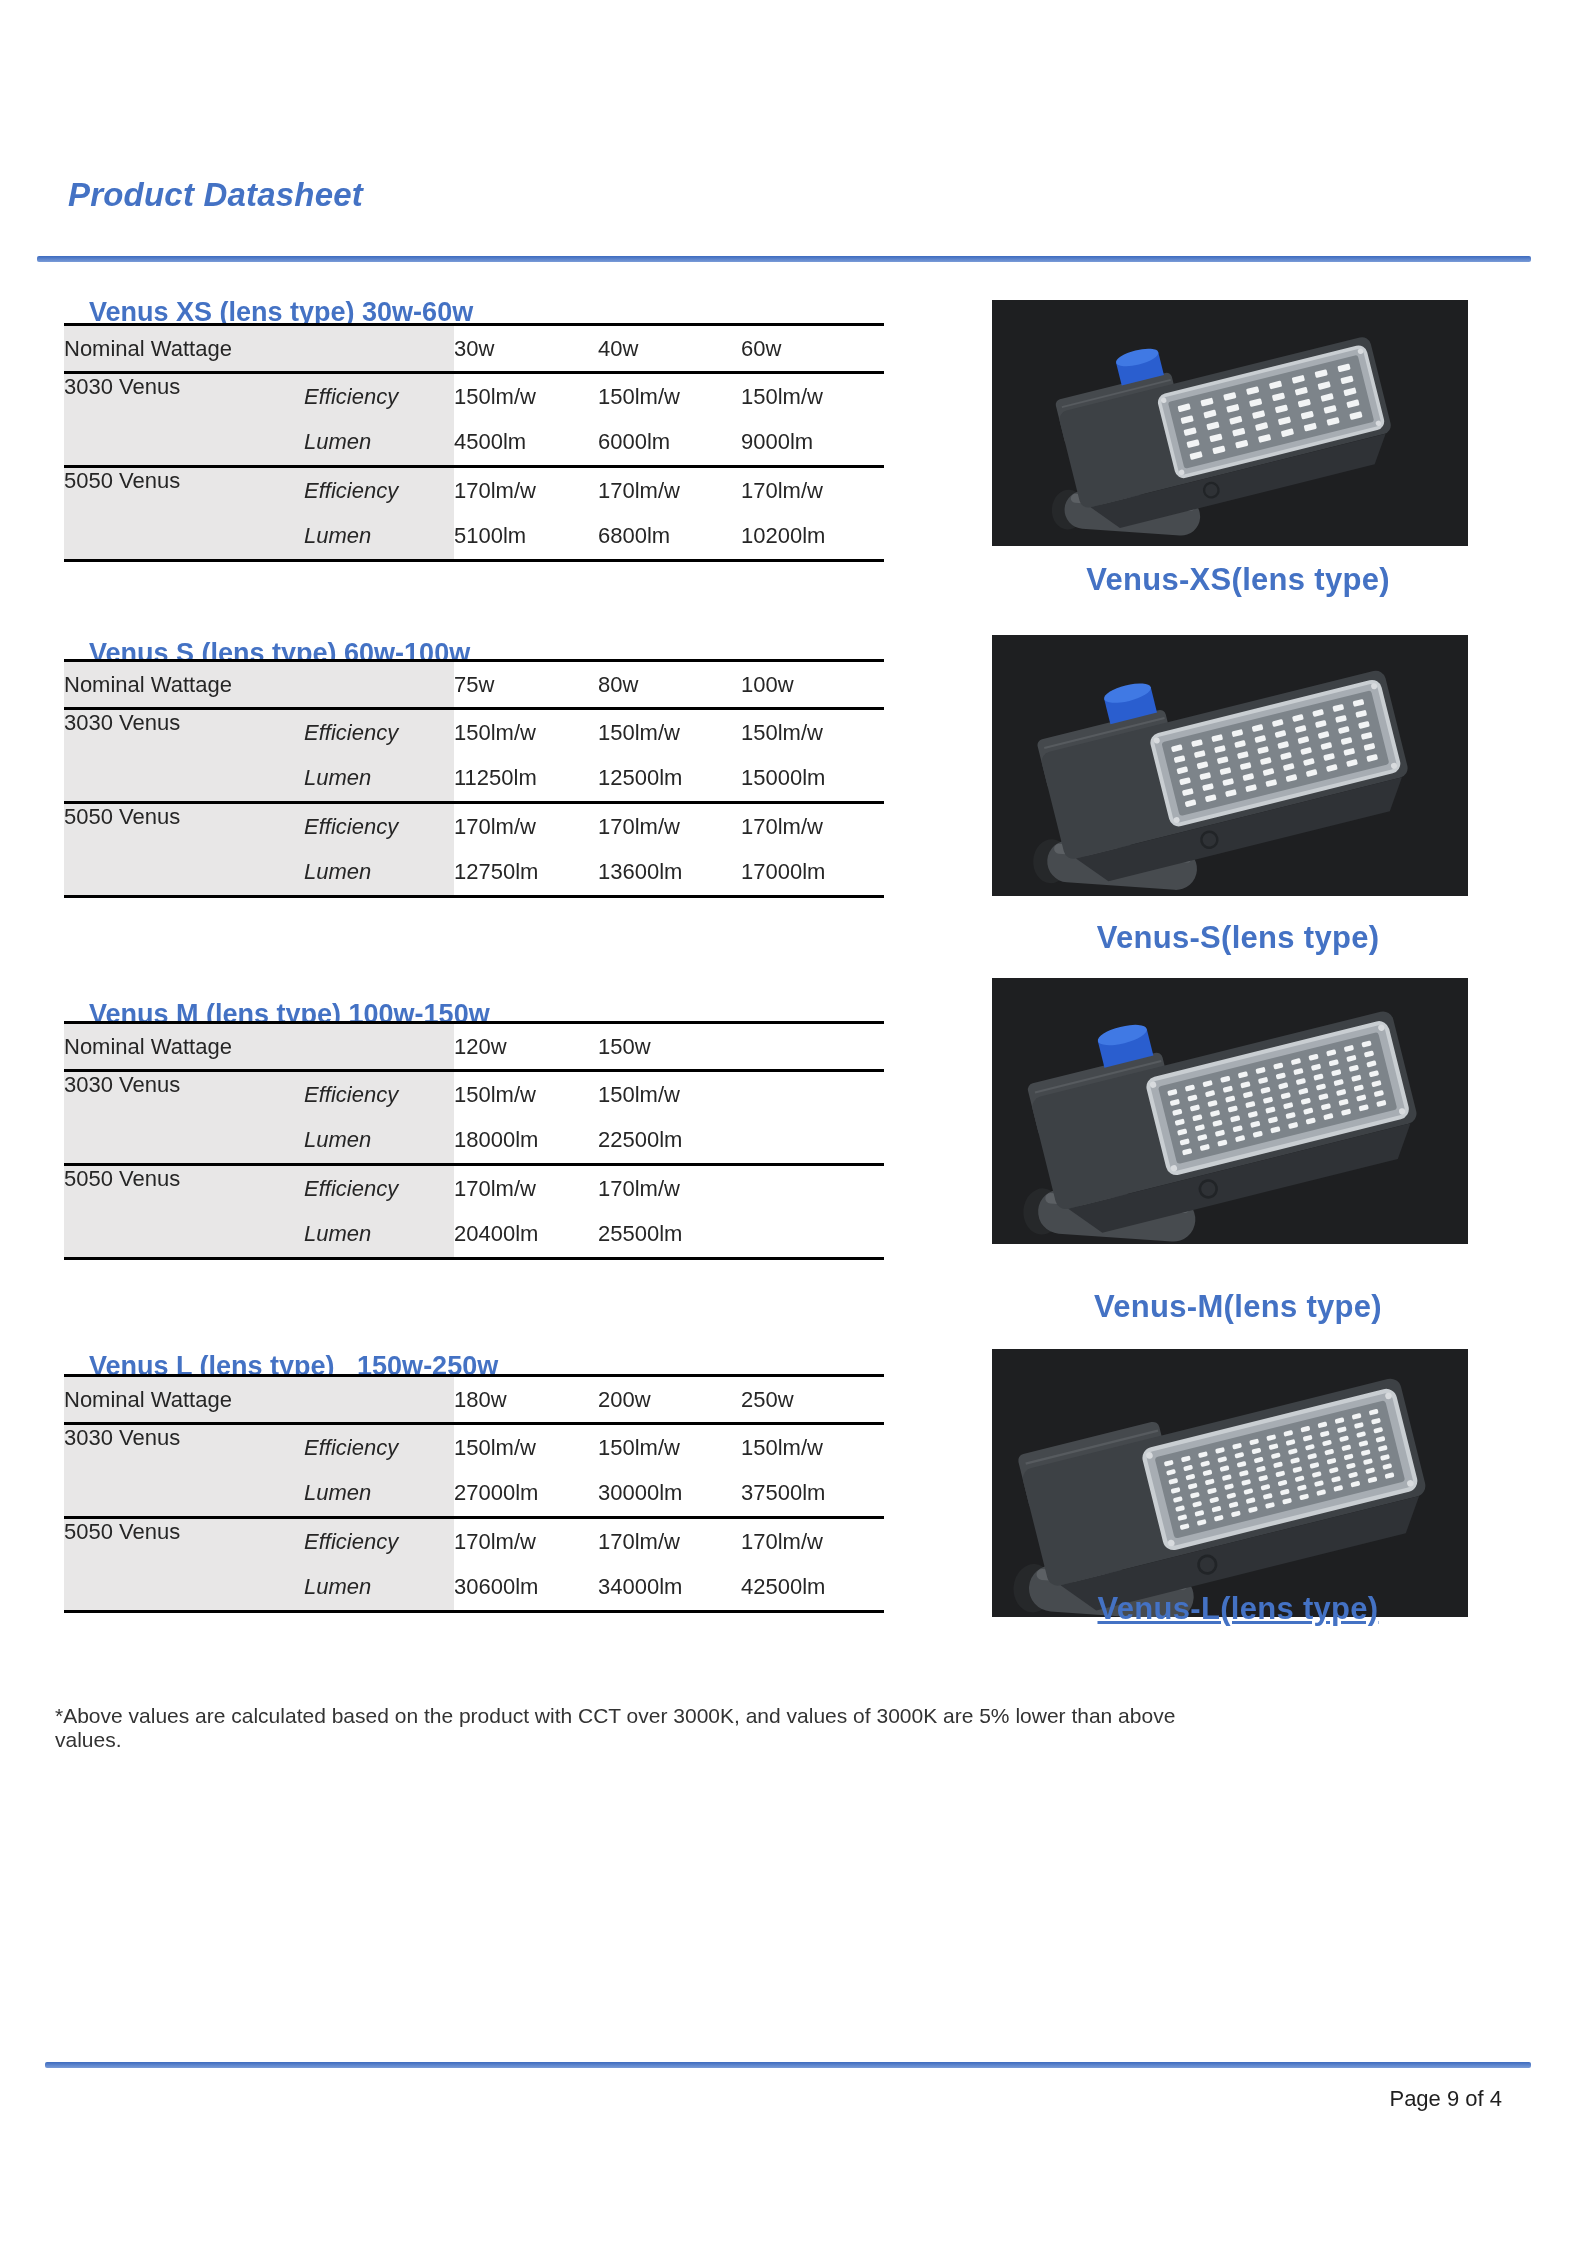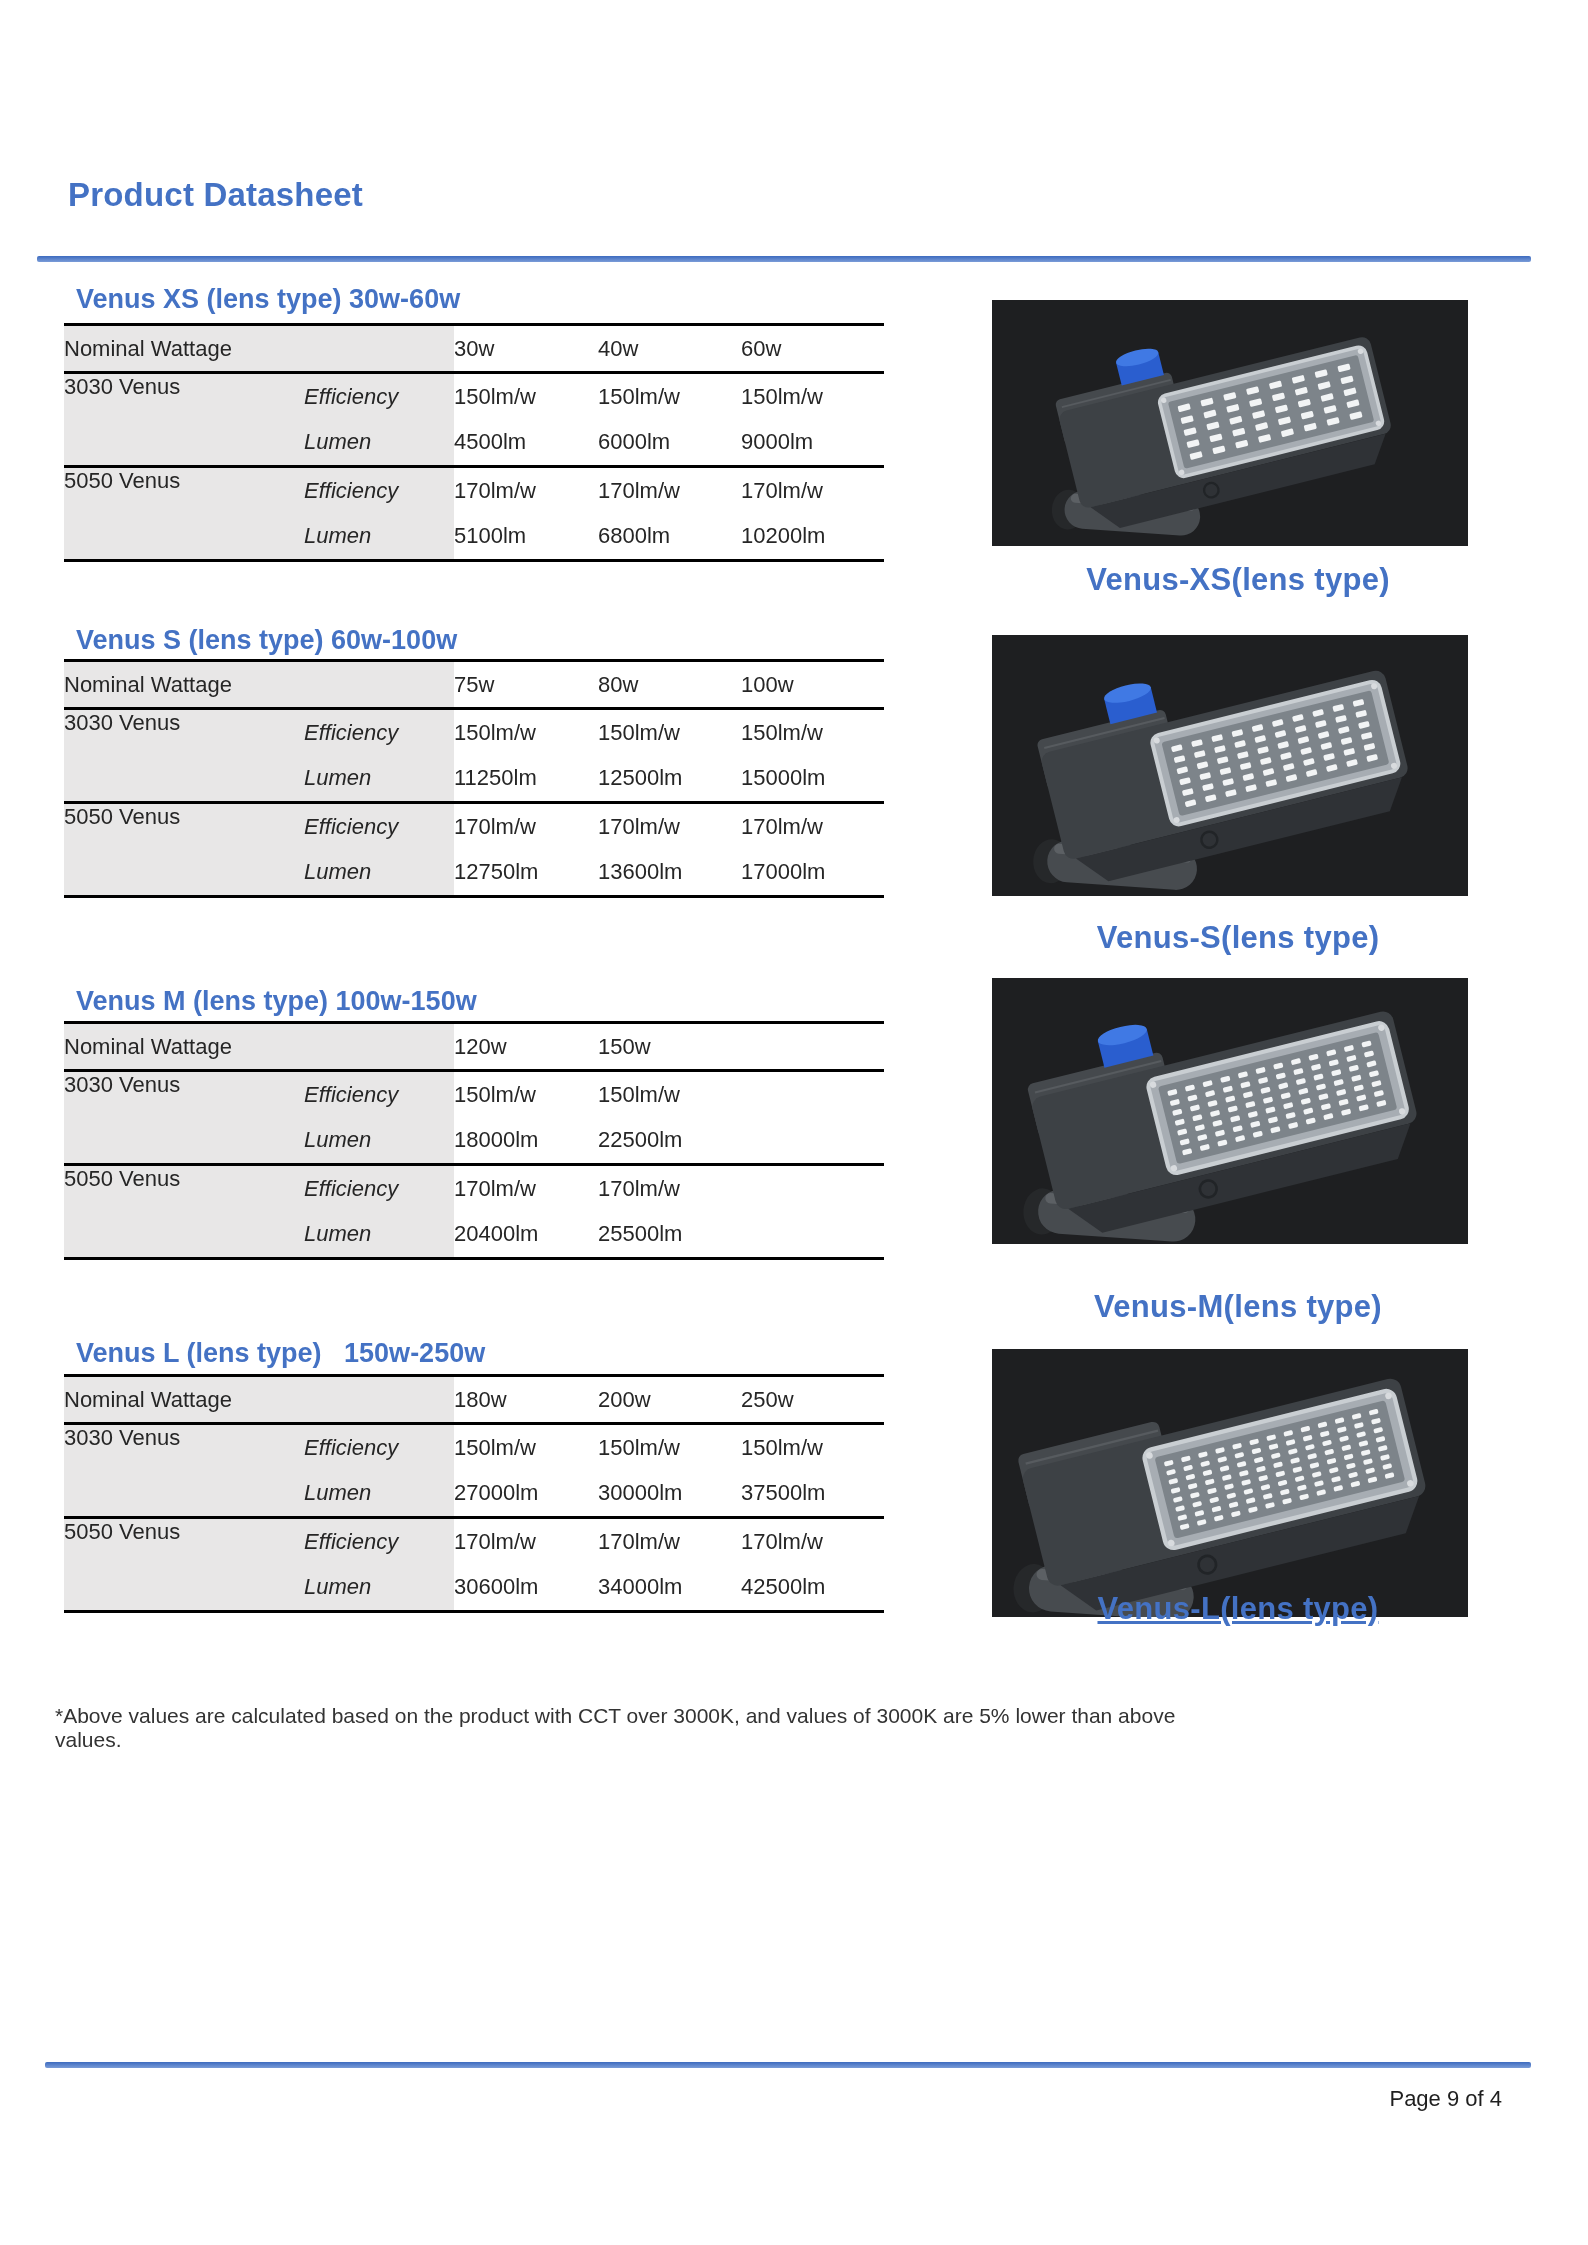--- a/index.html
+++ b/index.html
@@ -13,32 +13,32 @@
     position:relative;
     width:1588px;height:2245px;
     background:#ffffff;
     overflow:hidden;
     font-family:"Liberation Sans", sans-serif;
     color:#262626;
   }
   .title{
     position:absolute;left:68px;top:176px;margin:0;
     font-size:33px;font-weight:bold;color:var(--accent);
-    line-height:38px;letter-spacing:0.2px;
+    line-height:38px;letter-spacing:0.2px;font-style:italic;
   }
   .rule{
     position:absolute;height:6px;
     background:linear-gradient(#3d6bbf,#7a9cd8);
     border-radius:2px;
   }
   .rule-top{left:37px;top:256px;width:1494px;}
   .rule-bottom{left:45px;top:2062px;width:1486px;}
 
   .sec-heading{
-    position:absolute;left:76px;margin:0;
+    position:absolute;left:76px;margin:13px;
     font-size:27px;font-weight:bold;color:var(--accent);
     line-height:30px;white-space:pre-wrap;
   }
   .spec-table{
     position:absolute;left:64px;width:820px;
     border-collapse:collapse;table-layout:fixed;
     font-size:22px;color:#262626;
     border-top:3px solid var(--border);
     border-bottom:3px solid var(--border);
   }

